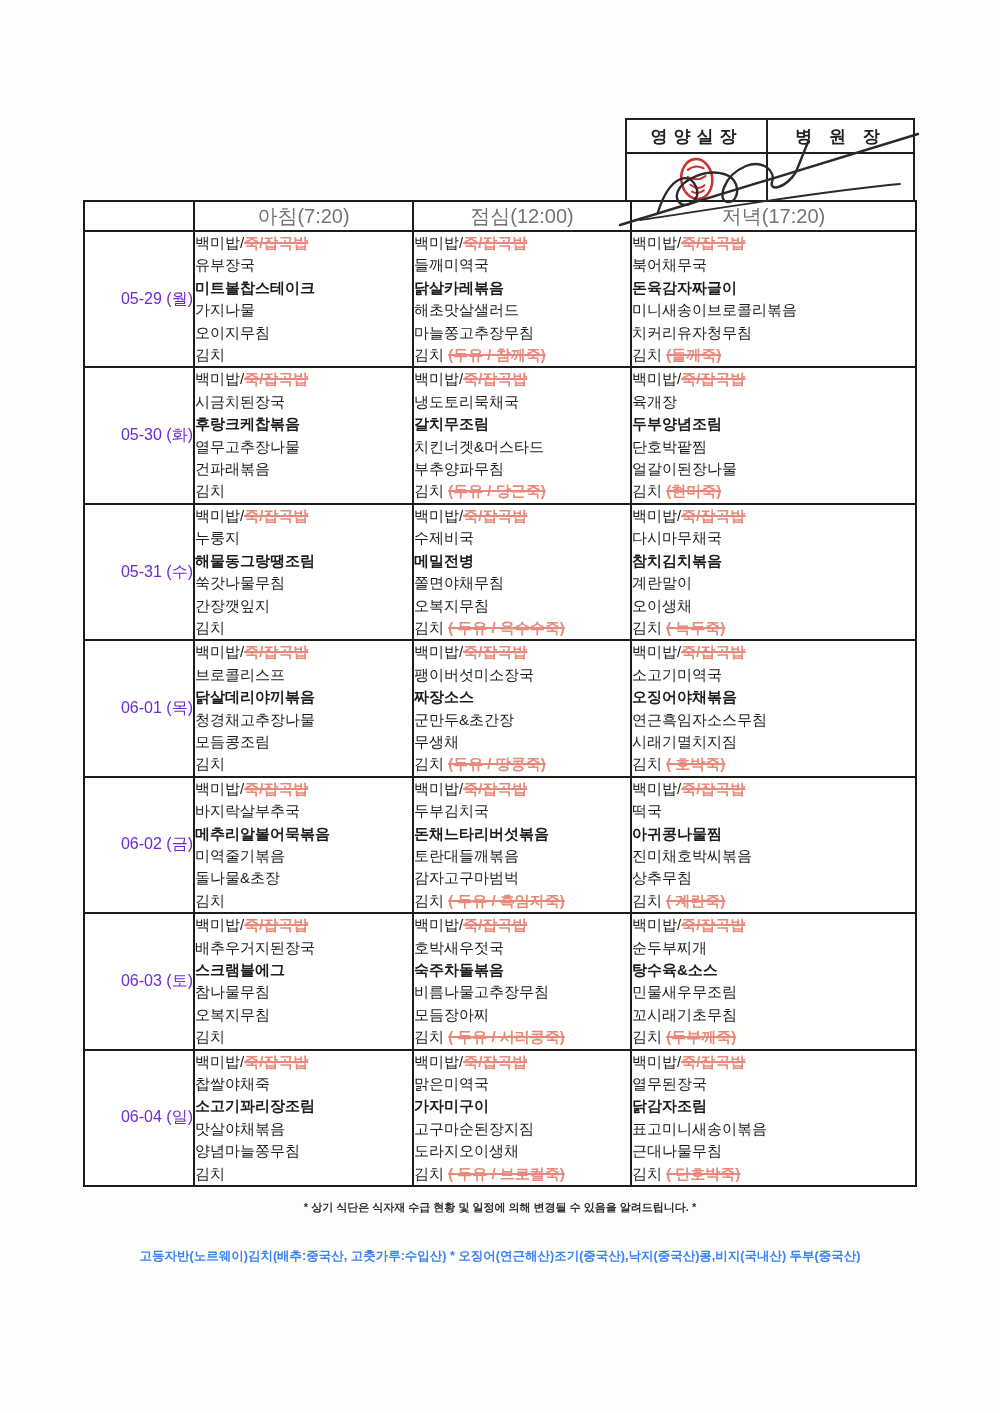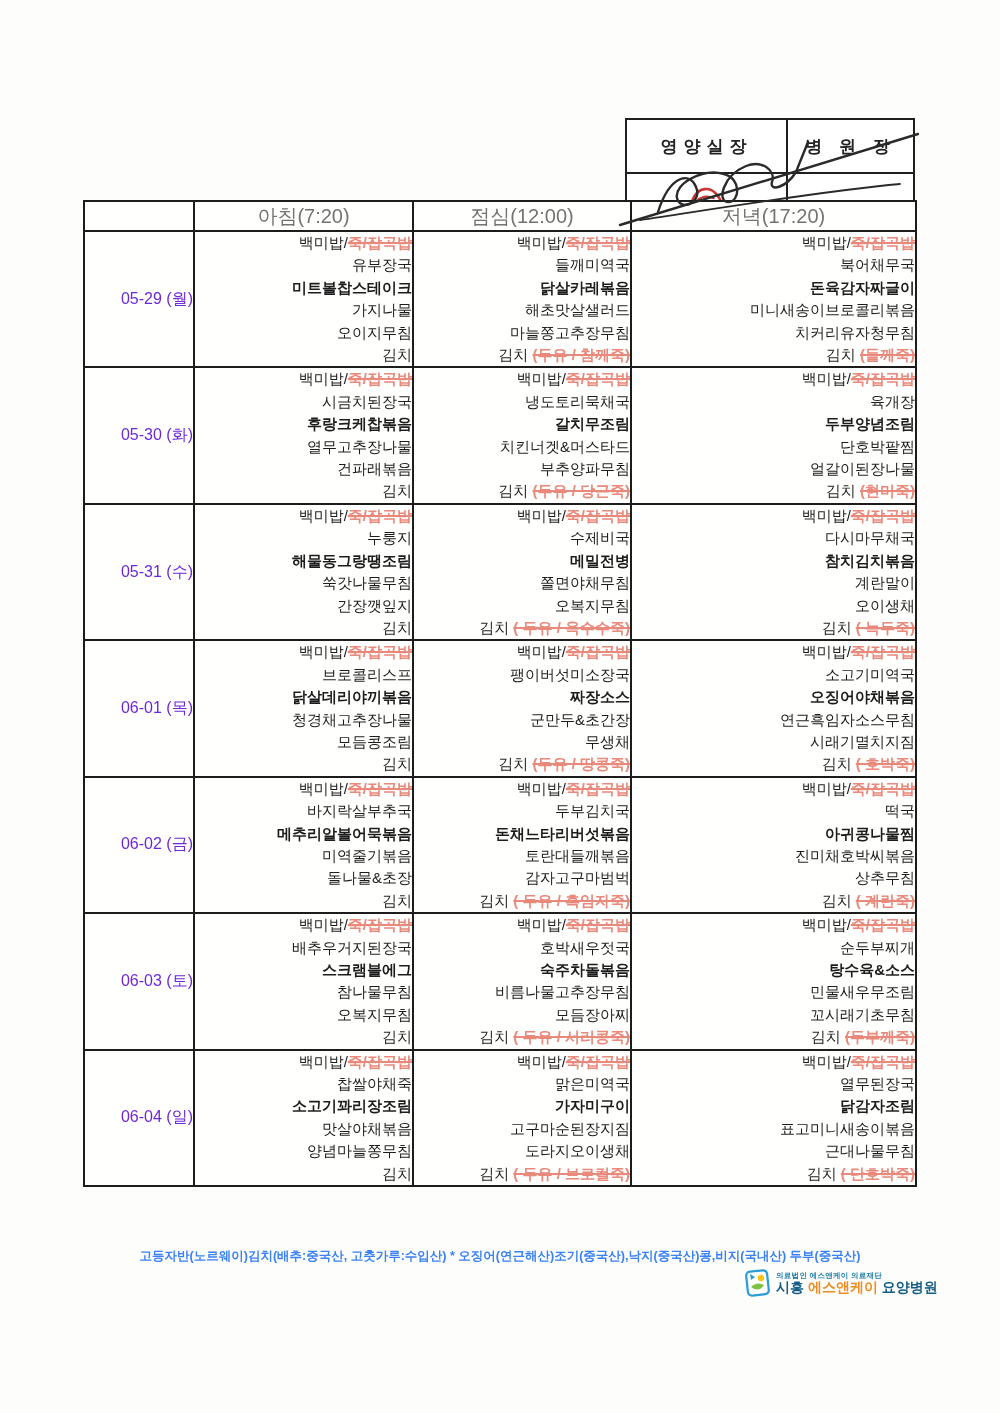--- a/index.html
+++ b/index.html
@@ -19,21 +19,21 @@
     font-size:28px;font-weight:bold;color:#1e1e1e;
     letter-spacing:0.5px;
   }
 
   
   .approval{
     position:absolute;top:118px;left:625px;width:290px;height:78px;
     border-collapse:collapse;table-layout:fixed;
   }
   .approval th,.approval td{
-    border:2px solid #1f1f1f;padding:12px;
+    border:2px solid #1f1f1f;padding:2px;
   }
   .approval th{
     height:28px;font-size:17px;font-weight:600;color:#222;
     letter-spacing:6px;text-align:center;background:#fff;
   }
   .approval td{height:46px;text-align:center;vertical-align:middle;background:#fff;}
 
   .stamp{display:inline-block;transform:rotate(-6deg);}
 
   .sig-overlay{
@@ -54,21 +54,21 @@
   .menu-table th,.menu-table td{
     border:2px solid #1c1c1c;
     padding:0;vertical-align:middle;
   }
   .menu-table thead th{
     height:28px;font-size:20px;font-weight:400;color:#737373;text-align:center;
   }
   .date-cell{
     text-align:right;font-size:16px;color:#6d28d9;
   }
-  .meal-cell{height:134px;text-align:right;}
+  .meal-cell{height:134px;text-align:left;}
   .meal-cell .line{
     font-size:15px;line-height:22.4px;color:#1c1c1c;white-space:nowrap;
   }
   .main-dish{color:#2d9fe8;font-weight:700;}
   .struck{
     color:#e8897c;font-weight:700;
     text-decoration:line-through;
     text-decoration-thickness:2px;
   }
 
@@ -328,30 +328,17 @@
             <div class="line">열무된장국</div>
             <div class="line main-dish">닭감자조림</div>
             <div class="line">표고미니새송이볶음</div>
             <div class="line">근대나물무침</div>
             <div class="line"><span>김치</span> <span class="struck">( 단호박죽)</span></div>
           </td>
         </tr>
       </tbody>
   </table>
 
+  <div class="notice">* 상기 식단은 식자재 수급 현황 및 일정에 의해 변경될 수 있음을 알려드립니다. *</div>
   <div class="origin2">고등자반(노르웨이)김치(배추:중국산, 고춧가루:수입산) * 오징어(연근해산)조기(중국산),낙지(중국산)콩,비지(국내산) 두부(중국산)</div>
 
-  <div class="logo">
-    <span>
-      <svg width="26" height="30" viewBox="0 0 26 30">
-        <rect x="2" y="4" width="21" height="24" rx="4" fill="#ffffff" stroke="#2a9cd8" stroke-width="2.2" transform="rotate(-6 12 16)"></rect>
-        <path d="M6 20 q6 -6 13 -2 q-5 8 -13 2" fill="#7dc242"></path>
-        <circle cx="16" cy="11" r="3.2" fill="#f5c518"></circle>
-        <path d="M5 7 l5 3 -4 3 z" fill="#2a9cd8"></path>
-      </svg>
-    </span>
-    <span class="logo-text">
-      <span class="logo-small">의료법인 에스앤케이 의료재단</span>
-      <span class="logo-main"><span>시흥 </span><span class="hl">에스앤케이</span><span> 요양병원</span></span>
-    </span>
-  </div>
 
 </div>
 
 </body></html>

